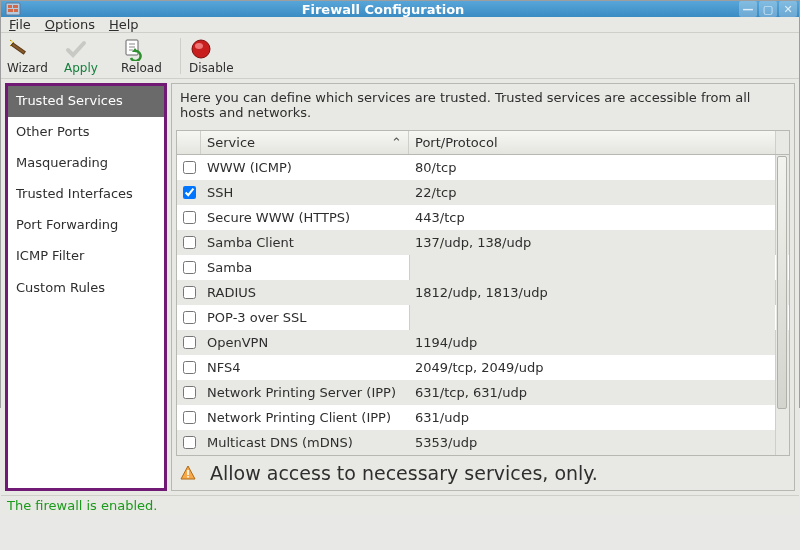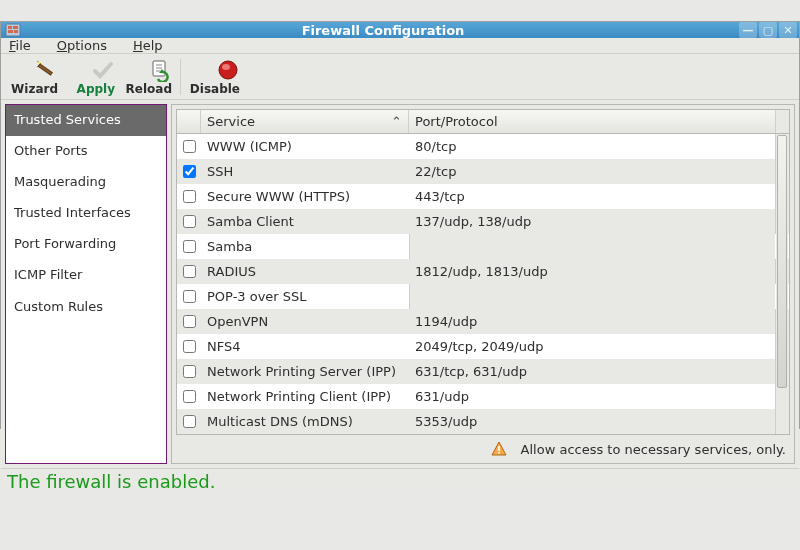--- a/index.html
+++ b/index.html
@@ -1,55 +1,55 @@
 <!DOCTYPE html>
 <html><head>
 <meta charset="utf-8">
 <style>
   * { box-sizing: border-box; margin: 0; padding: 0; }
   body { font-family: "DejaVu Sans", "Liberation Sans", Arial, sans-serif; font-size: 13px; color: #2e2e2e; width: 800px; height: 550px; overflow: hidden; background: #e8e8e6; }
-  .window { width: 800px; height: 408px; display: flex; flex-direction: column; border: 1px solid #9e9e9e; margin-top: 21px; }
+  .window { width: 800px; height: 408px; display: flex; flex-direction: column; border: 1px solid #9e9e9e; }
   .titlebar { height: 22px; background: linear-gradient(#58a6d8, #3b8bc4); display: flex; align-items: center; color: #fff; font-weight: bold; font-size: 13px; padding: 0 2px 0 4px; }
   .titlebar .icon { width: 16px; height: 16px; margin-right: 6px; }
   .titlebar .title { flex: 1; text-align: center; }
   .titlebar .controls { display: flex; gap: 2px; }
   .titlebar .ctl { width: 18px; height: 16px; background: rgba(255,255,255,0.25); border-radius: 2px; display: flex; align-items: center; justify-content: center; font-size: 11px; color: #e0f0fb; cursor: pointer; }
-  .menubar { height: 24px; background: #e8e8e4; border-bottom: 1px solid #cfcfca; display: flex; align-items: flex-start; padding: 0 8px; gap: 26px; }
+  .menubar { height: 24px; background: #e8e8e4; border-bottom: 1px solid #cfcfca; display: flex; align-items: flex-start; padding: 0 8px; gap: 14px; }
   .menubar span.item { cursor: pointer; }
   .menubar span .ul { text-decoration: underline; }
   .toolbar { height: 48px; background: #e8e8e4; border-bottom: 1px solid #cfcfca; display: flex; align-items: center; padding: 2px 4px; gap: 2px; }
-  .tb-btn { width: 55px; display: flex; flex-direction: column; align-items: flex-end; justify-content: center; gap: 1px; padding: 2px 2px; border-radius: 3px; cursor: pointer; font-weight: bold; }
+  .tb-btn { width: 55px; display: flex; flex-direction: column; align-items: flex-start; justify-content: center; gap: 1px; padding: 2px 2px; border-radius: 3px; cursor: pointer; }
   .tb-btn.disabled { color: #15803d; cursor: default; }
   .tb-btn .tb-icon { width: 24px; height: 24px; display: flex; align-items: center; justify-content: center; }
   .tb-sep { width: 1px; height: 36px; background: #cfcfca; margin: 0 4px; }
   .tb-label { font-size: 12px; line-height: 1; }
   .body { flex: 1; display: flex; background: #e8e8e4; }
-  .sidebar { width: 162px; margin: 4px 2px 4px 4px; border: 1px solid #701a75; background: #fff; }
+  .sidebar { width: 162px; margin: 4px 2px 4px 4px; border: 3px solid #701a75; background: #fff; }
   .sbitem { padding: 4px 8px; cursor: pointer; border-bottom: 1px solid transparent; font-size: 13px; line-height: 1.7; }
   .sbitem.selected { background: #6a6a6a; color: #fff; }
   .main { flex: 1; margin: 4px 4px 4px 2px; border: 1px solid #b8b8b3; background: #e8e8e4; display: flex; flex-direction: column; }
   .desc { padding: 6px 8px 6px 8px; font-size: 13px; }
   .table-wrap { flex: 1; margin: 4px 4px 0 4px; border: 1px solid #b8b8b3; display: flex; flex-direction: column; background:#fff; position: relative; }
   .thead { display: grid; grid-template-columns: 24px 208px 1fr 14px; background: linear-gradient(#f6f6f3, #e5e5e0); border-bottom: 1px solid #b8b8b3; height: 24px; font-size: 13px; }
   .th { display: flex; align-items: center; padding: 0 6px; border-right: 1px solid #cfcfca; position: relative; cursor: pointer; }
   .th.sorted::after { content: "⌃"; position: absolute; right: 6px; top: 4px; color: #555; font-size: 13px; }
   .tbody { flex: 1; overflow: hidden; }
   .row { display: grid; grid-template-columns: 24px 208px 1fr 14px; height: 25px; align-items: center; font-size: 13px; }
   .row:nth-child(even) { background: #e8e8e4; }
   .row:nth-child(odd) { background: #ffffff; }
   .cell { padding: 0 6px; display: flex; align-items: center; height: 100%; white-space: nowrap; overflow: hidden; }
   .cell.chk { justify-content: center; }
   .cell.chk input { width: 13px; height: 13px; }
   .scroll-gutter { background: #e8e8e4; border-left: 1px solid #cfcfca; }
   .scrollbar { position: absolute; right: 1px; top: 25px; bottom: 1px; width: 12px; background: #e8e8e4; display: flex; flex-direction: column; }
   .scroll-track { flex:1; position: relative; }
   .scroll-thumb { position: absolute; left:1px; right:1px; top:0; height: 85%; background: linear-gradient(#f2f2ee, #d4d4ce); border:1px solid #b0b0aa; border-radius:2px; }
-  .hint { display: flex; align-items: center; gap: 14px; padding: 6px 8px; font-size: 13px; justify-content: flex-end; }
+  .hint { display: flex; align-items: center; gap: 14px; padding: 6px 8px; font-size: 19px; }
   .hint .warn-icon { width: 16px; height: 16px; }
-  .status { height: 20px; background: #e8e8e4; border-top: 1px solid #cfcfca; color: #1a9a1a; padding: 2px 6px; font-size: 18px; }
+  .status { height: 20px; background: #e8e8e4; border-top: 1px solid #cfcfca; color: #1a9a1a; padding: 2px 6px; font-size: 13px; }
   svg { display: block; }
 </style>
 </head>
 <body>
 
 <div class="window">
 
   <div class="titlebar">
     <span class="icon">
       <svg viewBox="0 0 16 16" width="16" height="16">
@@ -120,20 +120,21 @@
     <div class="sidebar" id="sidebar">
         <div class="sbitem selected">Trusted Services</div>
         <div class="sbitem">Other Ports</div>
         <div class="sbitem">Masquerading</div>
         <div class="sbitem">Trusted Interfaces</div>
         <div class="sbitem">Port Forwarding</div>
         <div class="sbitem">ICMP Filter</div>
         <div class="sbitem">Custom Rules</div>
       </div>
     <div class="main">
+      <div class="desc">Here you can define which services are trusted. Trusted services are accessible from all hosts and networks.</div>
       <div class="table-wrap">
         <div class="thead">
           <div class="th"></div>
           <div class="th sorted">Service</div>
           <div class="th" style="border-right:none;">Port/Protocol</div>
           <div class="th scroll-gutter" style="padding:0;border-right:none;"></div>
         </div>
         <div class="tbody" id="tbody">
             <div class="row">
               <div class="cell chk">

